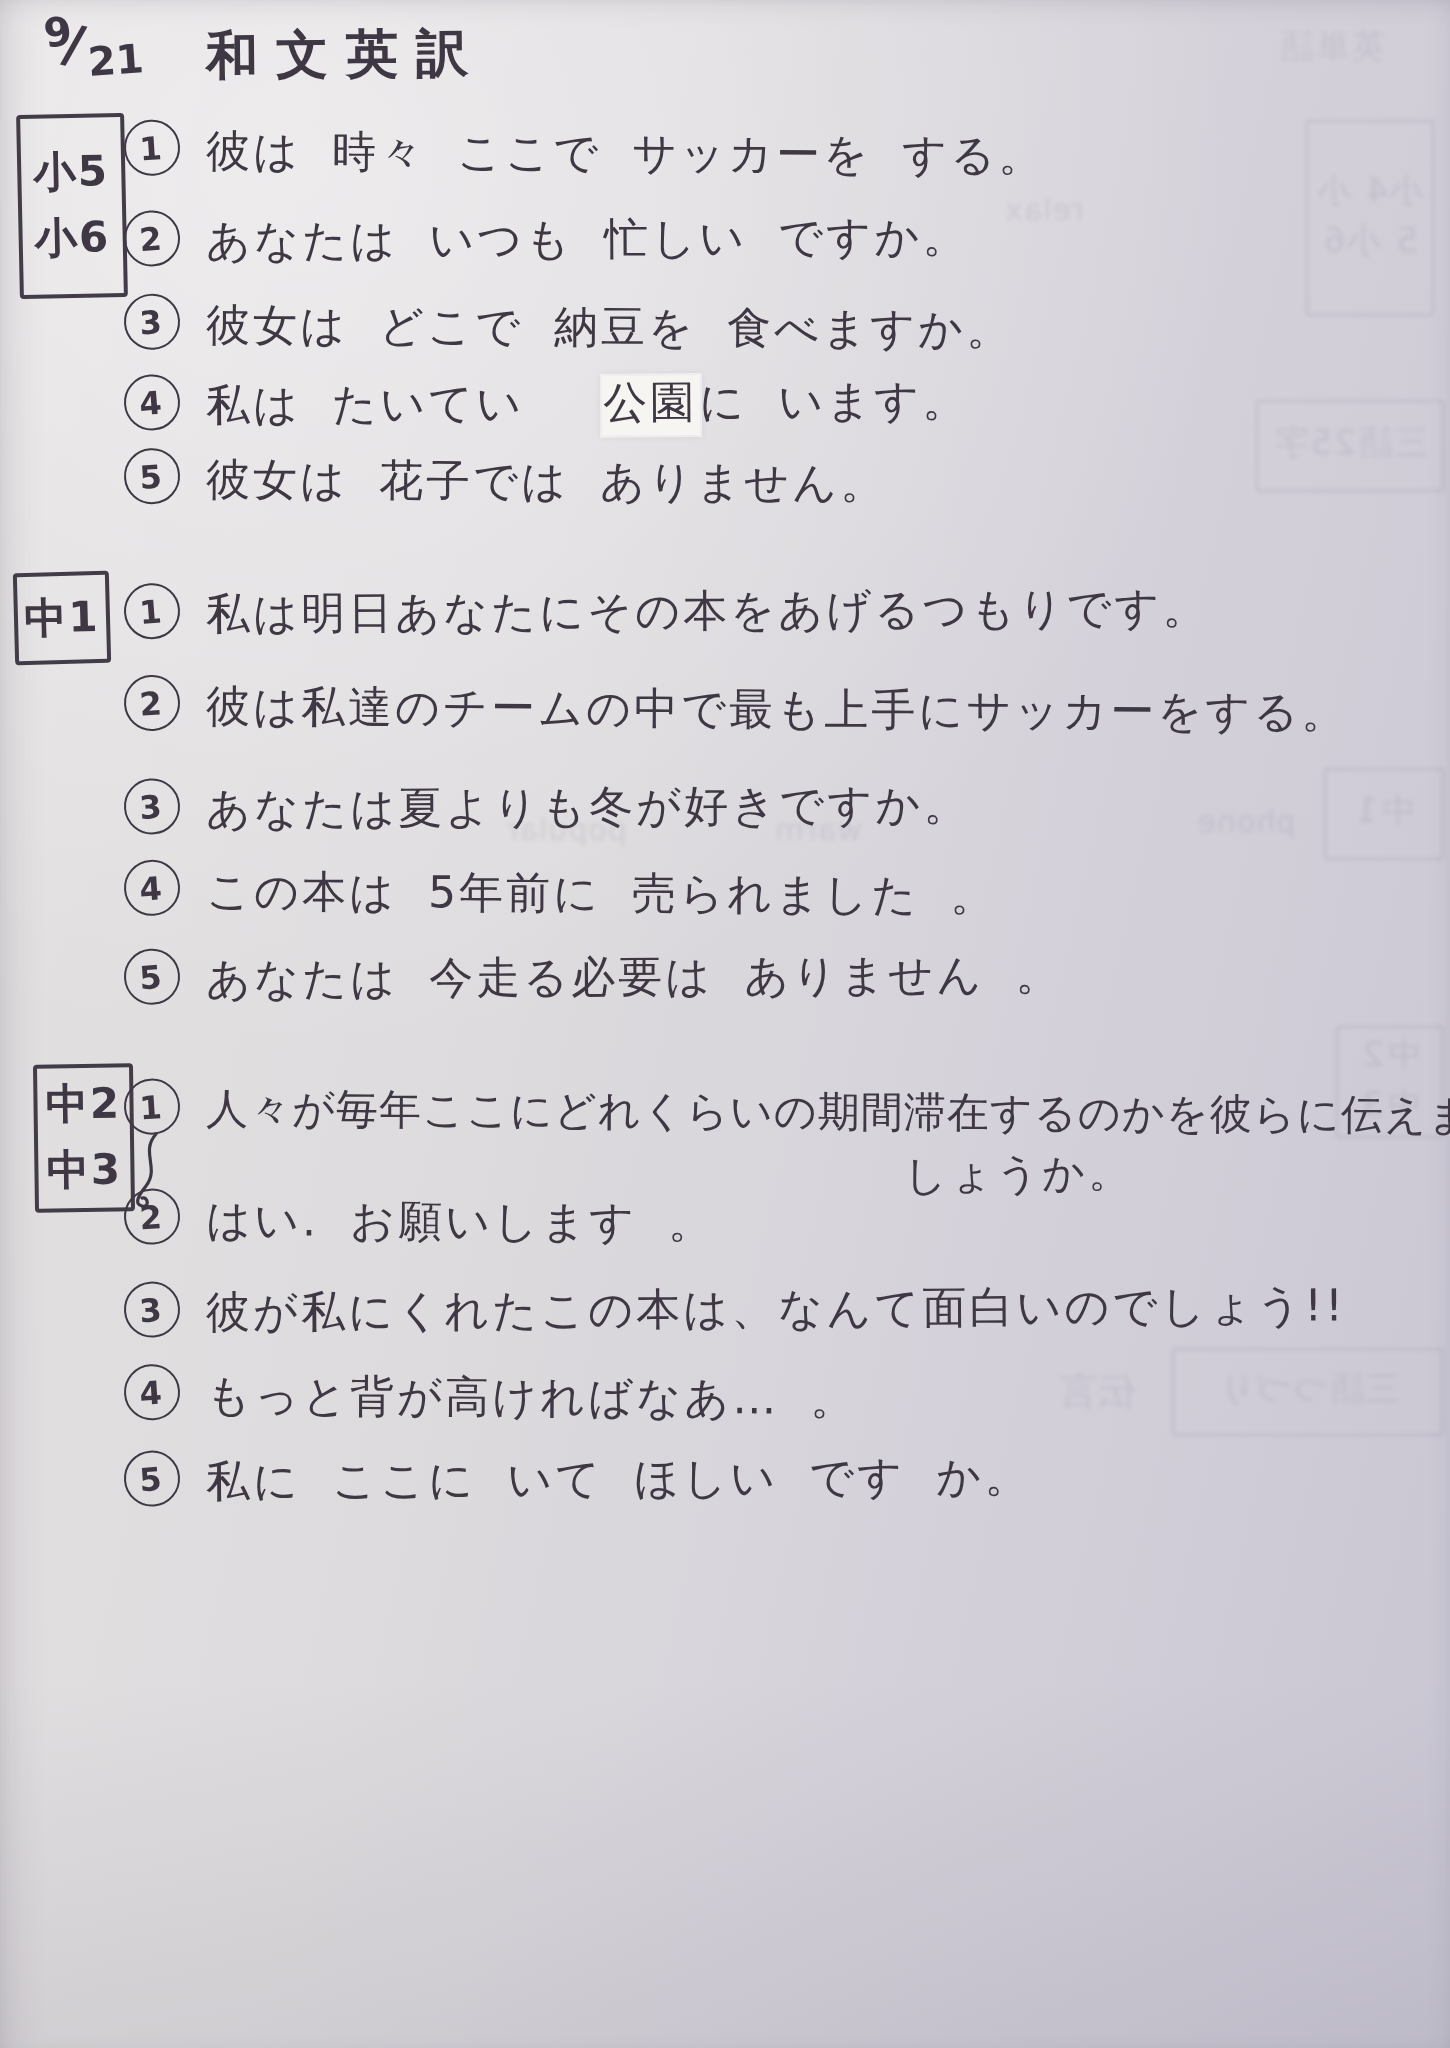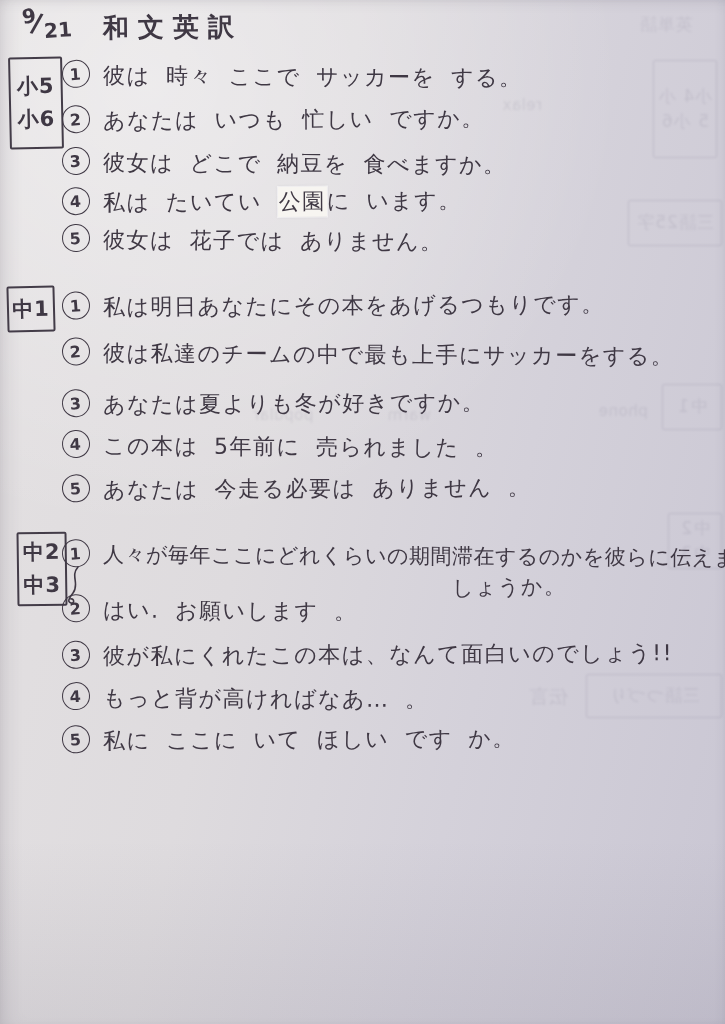--- a/index.html
+++ b/index.html
@@ -53,20 +53,21 @@
     flex:0 0 auto;width:26px;height:26px;margin-top:1px;
     border:1.7px solid #3f3844;border-radius:50%;
     display:flex;align-items:center;justify-content:center;
     font-size:16px;font-weight:bold;transform:rotate(-4deg);
   }
   .txt{padding-top:2px;}
   .small .txt{font-size:21px;letter-spacing:0.5px;}
   .tape{
     background:#f7f5f1;box-shadow:0 0 0 1px rgba(255,255,255,0.55), 0 0 3px rgba(120,115,130,0.25);
     padding:2px 1px 3px;
+    margin-left:23px;
   }
   .wrapline{
     position:absolute;font-size:21px;letter-spacing:1.5px;transform:rotate(-1deg);
   }
   
   .connector{position:absolute;left:64px;top:566px;}
   
   .bleed{
     position:absolute;transform:scaleX(-1);
     color:rgba(110,104,128,0.55);opacity:0.26;filter:blur(1.1px);

